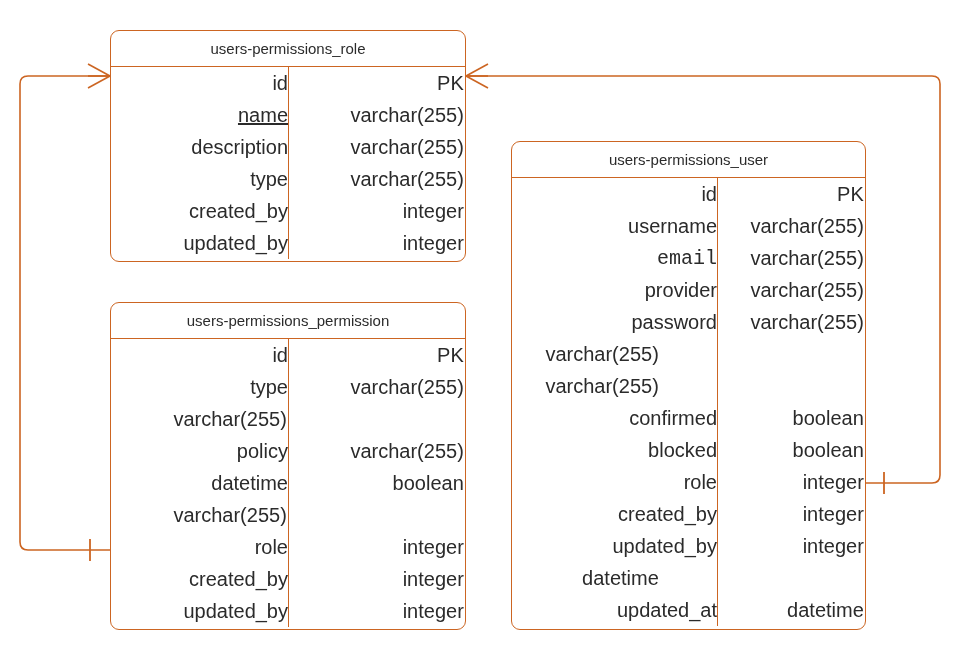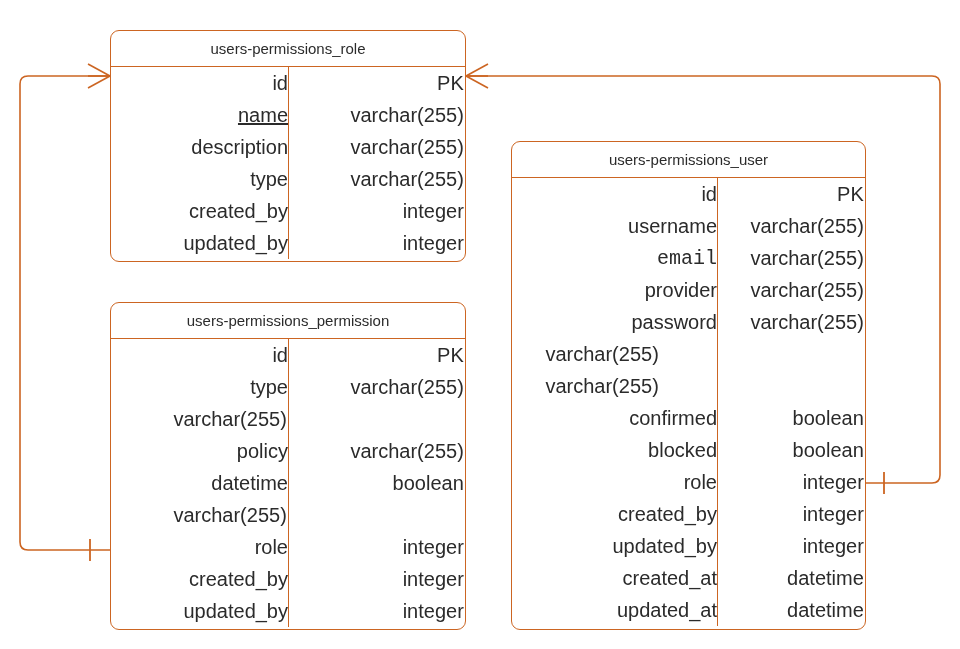--- a/index.html
+++ b/index.html
@@ -205,21 +205,20 @@
           </div>
           <div class="row">
             <div class="cell cell-name" style="width: 205px;">created_by</div>
             <div class="cell cell-type" style="width: 146.8px;">integer</div>
           </div>
           <div class="row">
             <div class="cell cell-name" style="width: 205px;">updated_by</div>
             <div class="cell cell-type" style="width: 146.8px;">integer</div>
           </div>
           <div class="row">
-            <div class="cell cell-name" style="width: 205px;">created_at</div>
             <div class="cell cell-type" style="width: 146.8px;">datetime</div>
           </div>
           <div class="row">
             <div class="cell cell-name" style="width: 205px;">updated_at</div>
             <div class="cell cell-type" style="width: 146.8px;">datetime</div>
           </div>
         </div>
       </div>
     </div>
 

